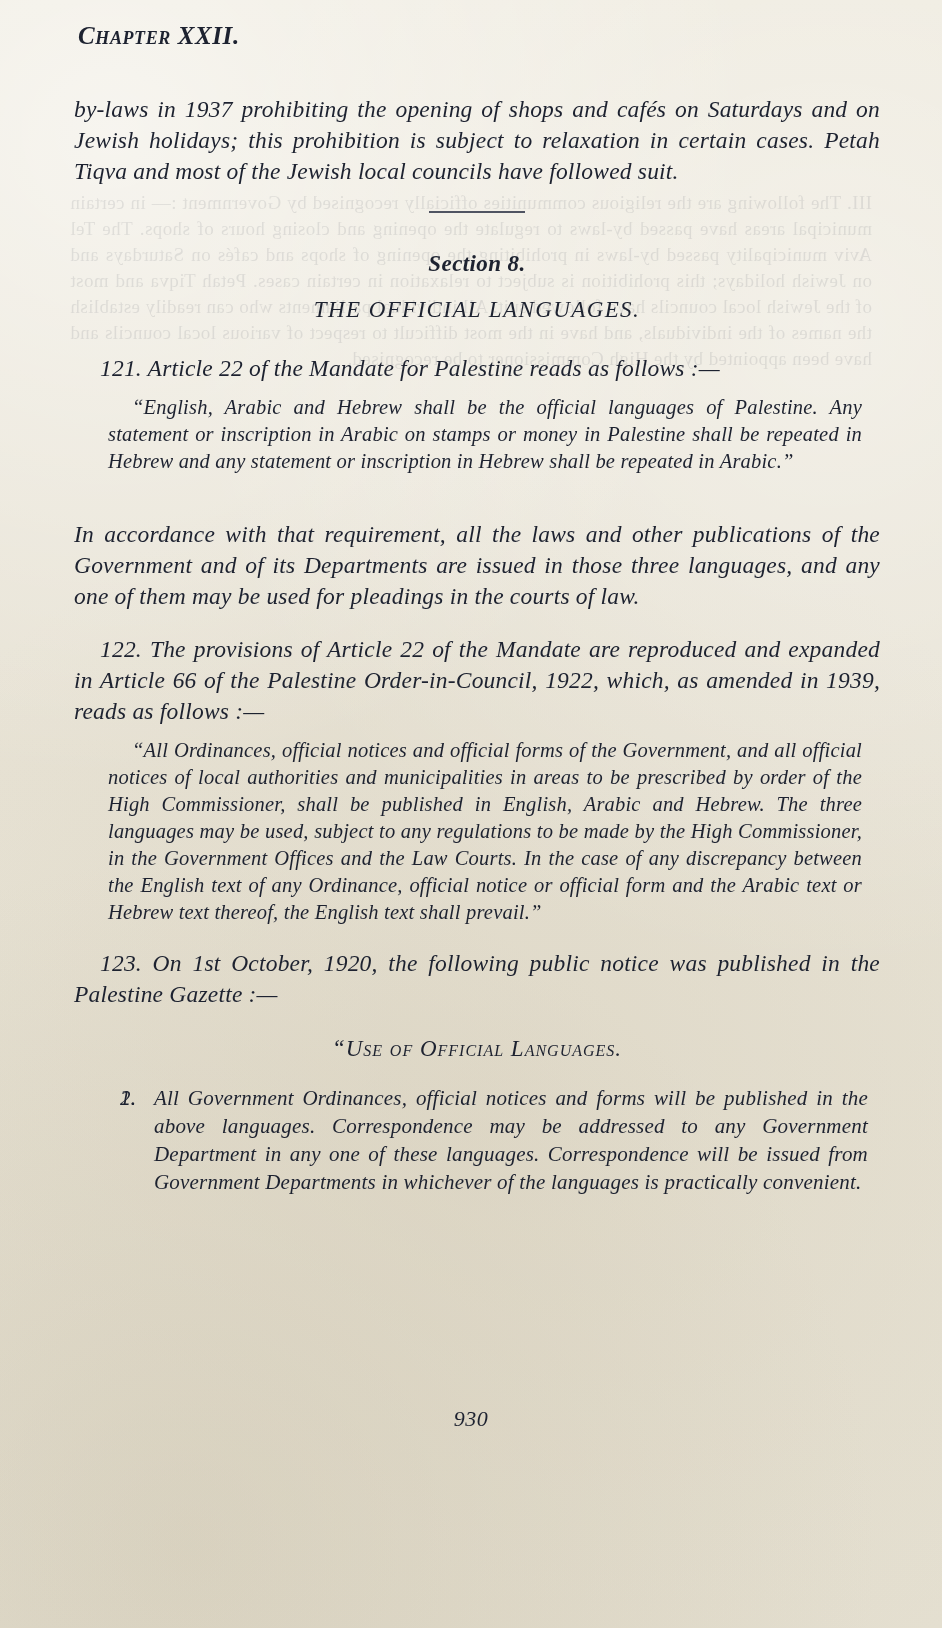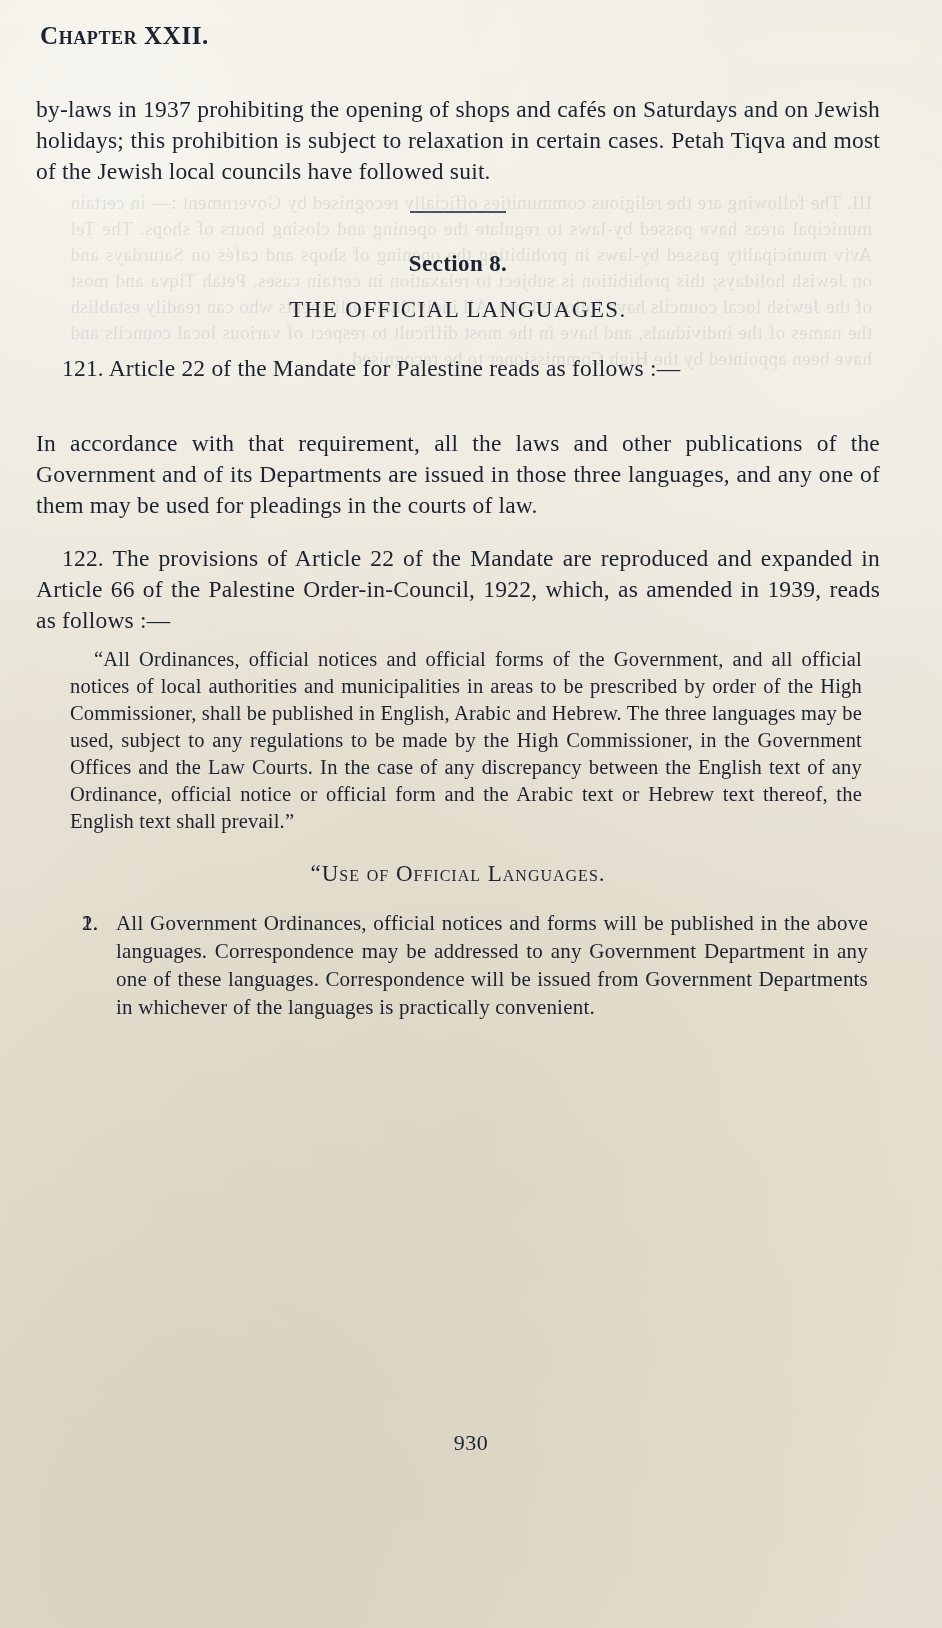--- a/index.html
+++ b/index.html
@@ -42,21 +42,22 @@
     box-sizing: border-box;
     letter-spacing: 0.4px;
     text-align: justify;
     filter: blur(0.4px);
   }
   .page {
     position: relative;
     width: 942px;
     height: 1468px;
     box-sizing: border-box;
-    padding: 22px 62px 0 36px;
+    padding: 22px 62px 0 74px;
+    font-style: italic;
   }
   .chapter-head {
     font-size: 25px;
     letter-spacing: 0.6px;
     margin: 0 0 18px 0;
     padding-left: 4px;
     font-variant: small-caps;
   }
   .body-para {
     font-size: 23.5px;
@@ -123,21 +124,21 @@
     position: relative;
     letter-spacing: 0.2px;
   }
   .numlist li .num {
     position: absolute;
     left: 0;
     top: 0;
   }
   .folio {
     position: absolute;
-    bottom: 12px;
+    bottom: 36px;
     left: 0;
     right: 0;
     text-align: center;
     font-size: 22px;
     letter-spacing: 0.5px;
   }
   .para-gap {
     margin-top: 22px;
   }
 </style>
@@ -155,27 +156,29 @@
 
   <p class="body-para noindent">by-laws in 1937 prohibiting the opening of shops and cafés on Saturdays and on Jewish holidays; this prohibition is subject to relaxation in certain cases. Petah Tiqva and most of the Jewish local councils have followed suit.</p>
 
   <div class="rule"></div>
 
   <div class="section-title">Section 8.</div>
   <div class="section-subtitle">THE OFFICIAL LANGUAGES.</div>
 
   <p class="body-para indent">121. Article 22 of the Mandate for Palestine reads as follows :—</p>
 
+  <p class="quote">“English, Arabic and Hebrew shall be the official languages of Palestine. Any statement or inscription in Arabic on stamps or money in Palestine shall be repeated in Hebrew and any statement or inscription in Hebrew shall be repeated in Arabic.”</p>
 
   <p class="body-para noindent">In accordance with that requirement, all the laws and other publications of the Government and of its Departments are issued in those three languages, and any one of them may be used for pleadings in the courts of law.</p>
 
   <p class="body-para indent para-gap">122. The provisions of Article 22 of the Mandate are reproduced and expanded in Article 66 of the Palestine Order-in-Council, 1922, which, as amended in 1939, reads as follows :—</p>
 
   <p class="quote long">“All Ordinances, official notices and official forms of the Government, and all official notices of local authorities and municipalities in areas to be prescribed by order of the High Commissioner, shall be published in English, Arabic and Hebrew. The three languages may be used, subject to any regulations to be made by the High Commissioner, in the Government Offices and the Law Courts. In the case of any discrepancy between the English text of any Ordinance, official notice or official form and the Arabic text or Hebrew text thereof, the English text shall prevail.”</p>
 
+  <p class="body-para indent para-gap">123. On 1st October, 1920, the following public notice was published in the Palestine Gazette :—</p>
 
   <div class="notice-title">“Use of Official Languages.</div>
 
   <ul class="numlist">
     <li>
       <span class="num">1.</span>
     </li>
     <li>
       <span class="num">2.</span>
       <span>All Government Ordinances, official notices and forms will be published in the above languages. Correspondence may be addressed to any Government Department in any one of these languages. Correspondence will be issued from Government Departments in whichever of the languages is practically convenient.</span>

